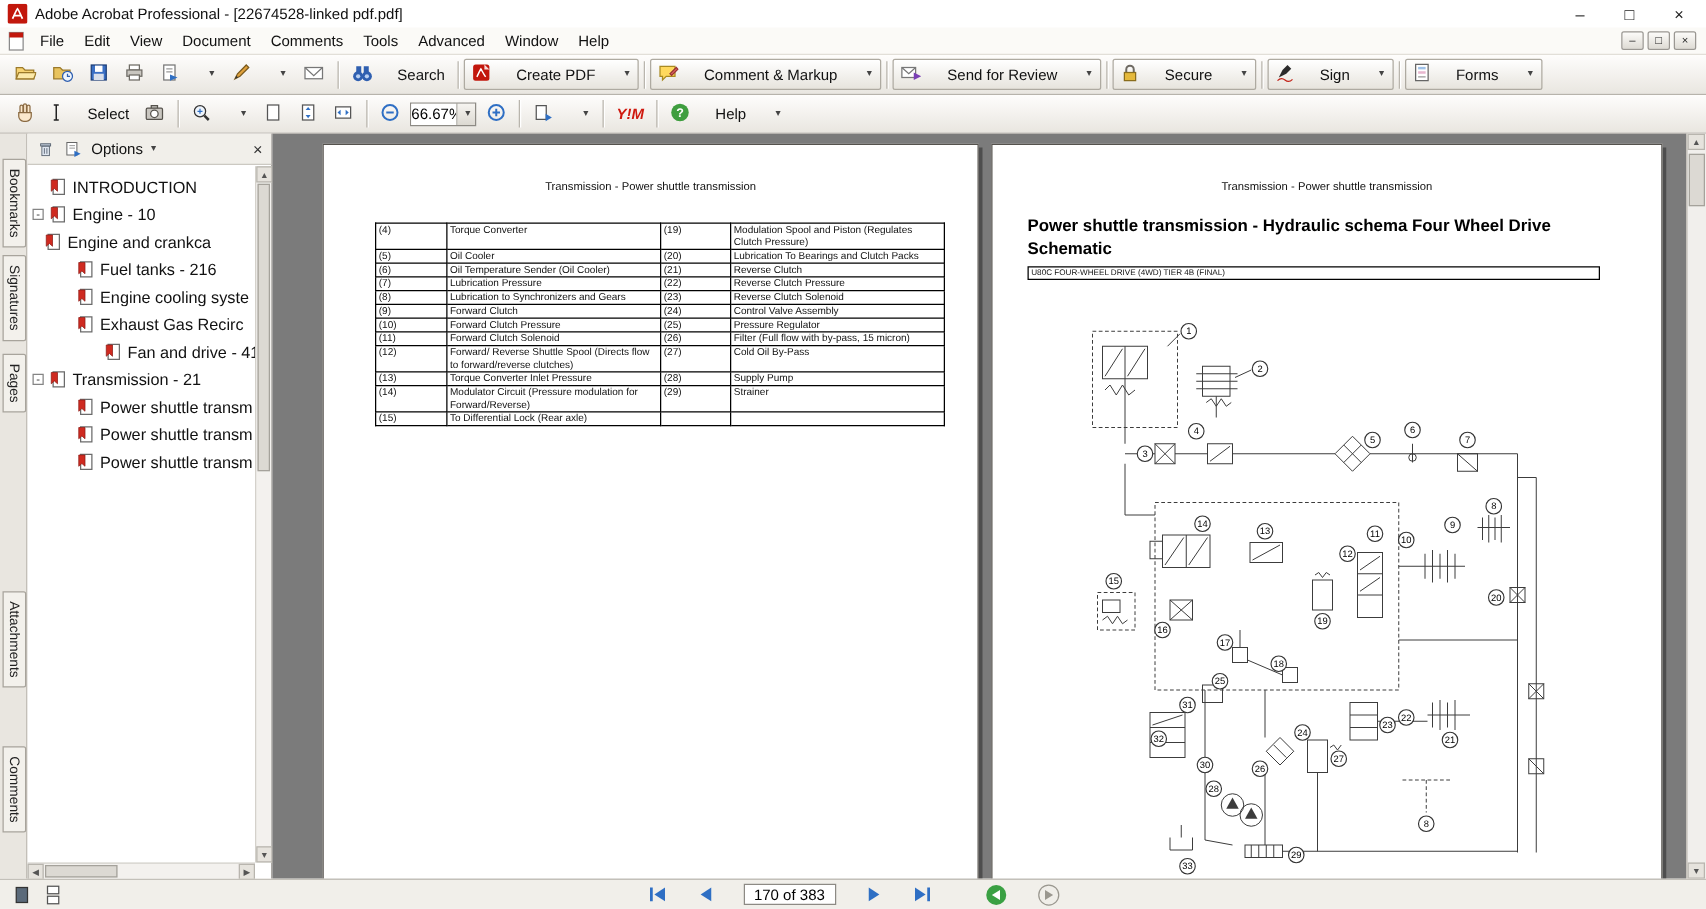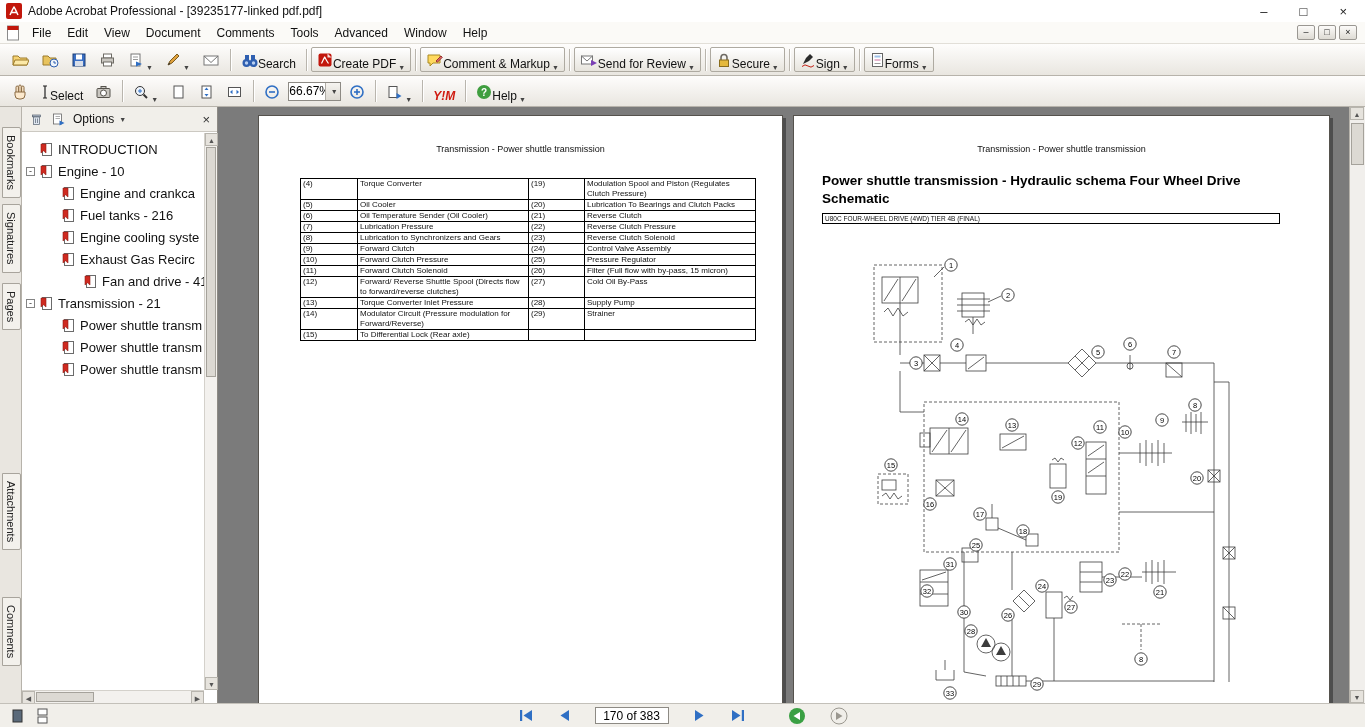--- a/index.html
+++ b/index.html
@@ -18,21 +18,21 @@
   
   .menubar{height:22px;display:flex;align-items:center;background:#fbfaf7;border-bottom:1px solid #e2dfd8;padding:0 4px;flex:0 0 22px;}
   .menu-item{padding:2px 8px;font-size:12px;white-space:nowrap;}
   .mdi-controls{margin-left:auto;display:flex;gap:3px;padding-right:4px;}
   .mdi-btn{width:18px;height:15px;border:1px solid #9a9792;background:linear-gradient(#fcfbf9,#dedbd4);font-size:9px;line-height:13px;text-align:center;border-radius:2px;color:#222;}
 
   
   .toolbar{display:flex;align-items:center;background:linear-gradient(#fefdfc,#e9e6e0);border-bottom:1px solid #b7b3ab;padding:0 5px;}
   .tb1{height:32px;flex:0 0 32px;}
   .tb2{height:31px;flex:0 0 31px;}
-  .tbtn{display:flex;align-items:flex-end;gap:0;height:25px;padding:0 5px;border:1px solid transparent;font-size:12px;white-space:nowrap;}
+  .tbtn{display:flex;align-items:center;gap:20px;height:25px;padding:0 5px;border:1px solid transparent;font-size:12px;white-space:nowrap;}
   .tbtn.raised{border:1px solid #aeaaa1;border-radius:2px;background:linear-gradient(#ffffff,#e7e4dd);box-shadow:inset 0 1px 0 #fff;}
   .dd{font-size:7px;color:#444;margin-left:2px;}
   .sep{width:1px;height:22px;background:#b9b5ad;box-shadow:1px 0 0 #fff;margin:0 4px;flex:0 0 1px;}
   .zoom-box{display:flex;align-items:center;border:1px solid #8d8a84;background:#fff;height:19px;margin:0 2px;}
   .zoom-box input{width:36px;height:17px;border:none;text-align:center;font-size:12px;outline:none;}
   .zoom-dd{width:15px;height:17px;background:linear-gradient(#f6f4f0,#dcd9d2);border-left:1px solid #b0ada6;display:flex;align-items:center;justify-content:center;}
   .yim{font-weight:bold;font-style:italic;font-size:12px;color:#cf1a10;}
   .help-label{font-size:12px;}
 
   
@@ -87,21 +87,21 @@
 
 <div class="window">
 
   <div class="titlebar">
     <span style="display:inline-flex;">
       <svg width="16" height="16" viewBox="0 0 16 16">
           <rect width="16" height="16" rx="2" fill="#c2170c"></rect>
           <path d="M4,12 C6,8 7,5 8,4 C9,5 10,8 12,12 M5.5,9.5 h5" stroke="#fff" fill="none" stroke-width="1.4"></path>
         </svg>
     </span>
-    <span class="title">Adobe Acrobat Professional - [39235177-linked pdf.pdf]</span>
+    <span class="title">Adobe Acrobat Professional - [22674528-linked pdf.pdf]</span>
     <span class="win-controls">
       <span>–</span>
       <span>□</span>
       <span>×</span>
     </span>
   </div>
 
   <div class="menubar">
     <span style="display:inline-flex;margin:0 4px 0 2px;">
       <svg width="14" height="16" viewBox="0 0 14 16">
@@ -393,21 +393,21 @@
           <div class="bm-row" style="padding-left: 4px;">
             <span class="bm-exp">-</span>
             <span class="bm-ic">
               <svg width="13" height="15" viewBox="0 0 13 15">
                 <rect x="2.5" y="1.5" width="9" height="12" fill="#ffffff" stroke="#6b6b6b"></rect>
                 <polygon points="1,2 6,2 6,11 3.5,8.8 1,11" fill="#cf2a20" stroke="#8f1c15" stroke-width="0.6"></polygon>
               </svg>
             </span>
             <span class="bm-label">Engine - 10</span>
           </div>
-          <div class="bm-row" style="padding-left: 26px;">
+          <div class="bm-row" style="">
             <span class="bm-exp empty"></span>
             <span class="bm-ic">
               <svg width="13" height="15" viewBox="0 0 13 15">
                 <rect x="2.5" y="1.5" width="9" height="12" fill="#ffffff" stroke="#6b6b6b"></rect>
                 <polygon points="1,2 6,2 6,11 3.5,8.8 1,11" fill="#cf2a20" stroke="#8f1c15" stroke-width="0.6"></polygon>
               </svg>
             </span>
             <span class="bm-label">Engine and crankca</span>
           </div>
           <div class="bm-row" style="padding-left: 26px;">

